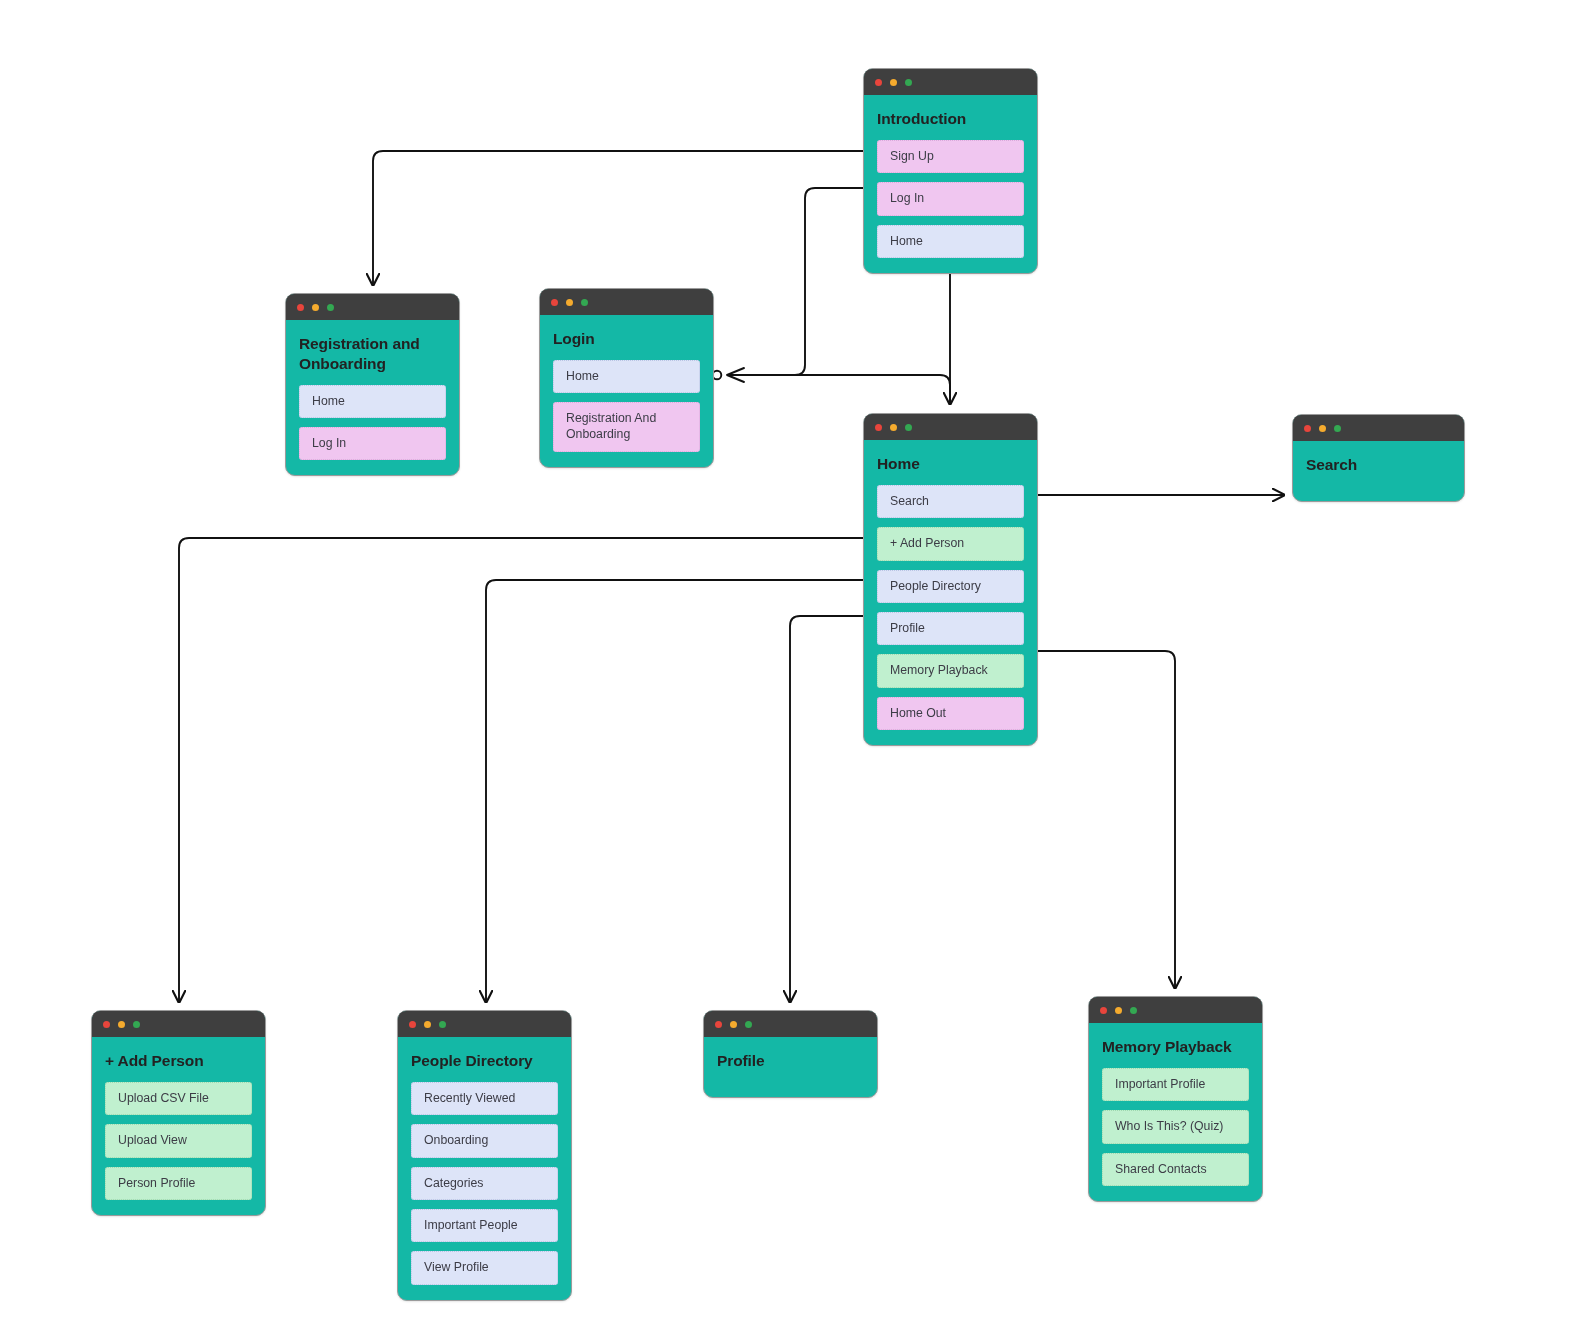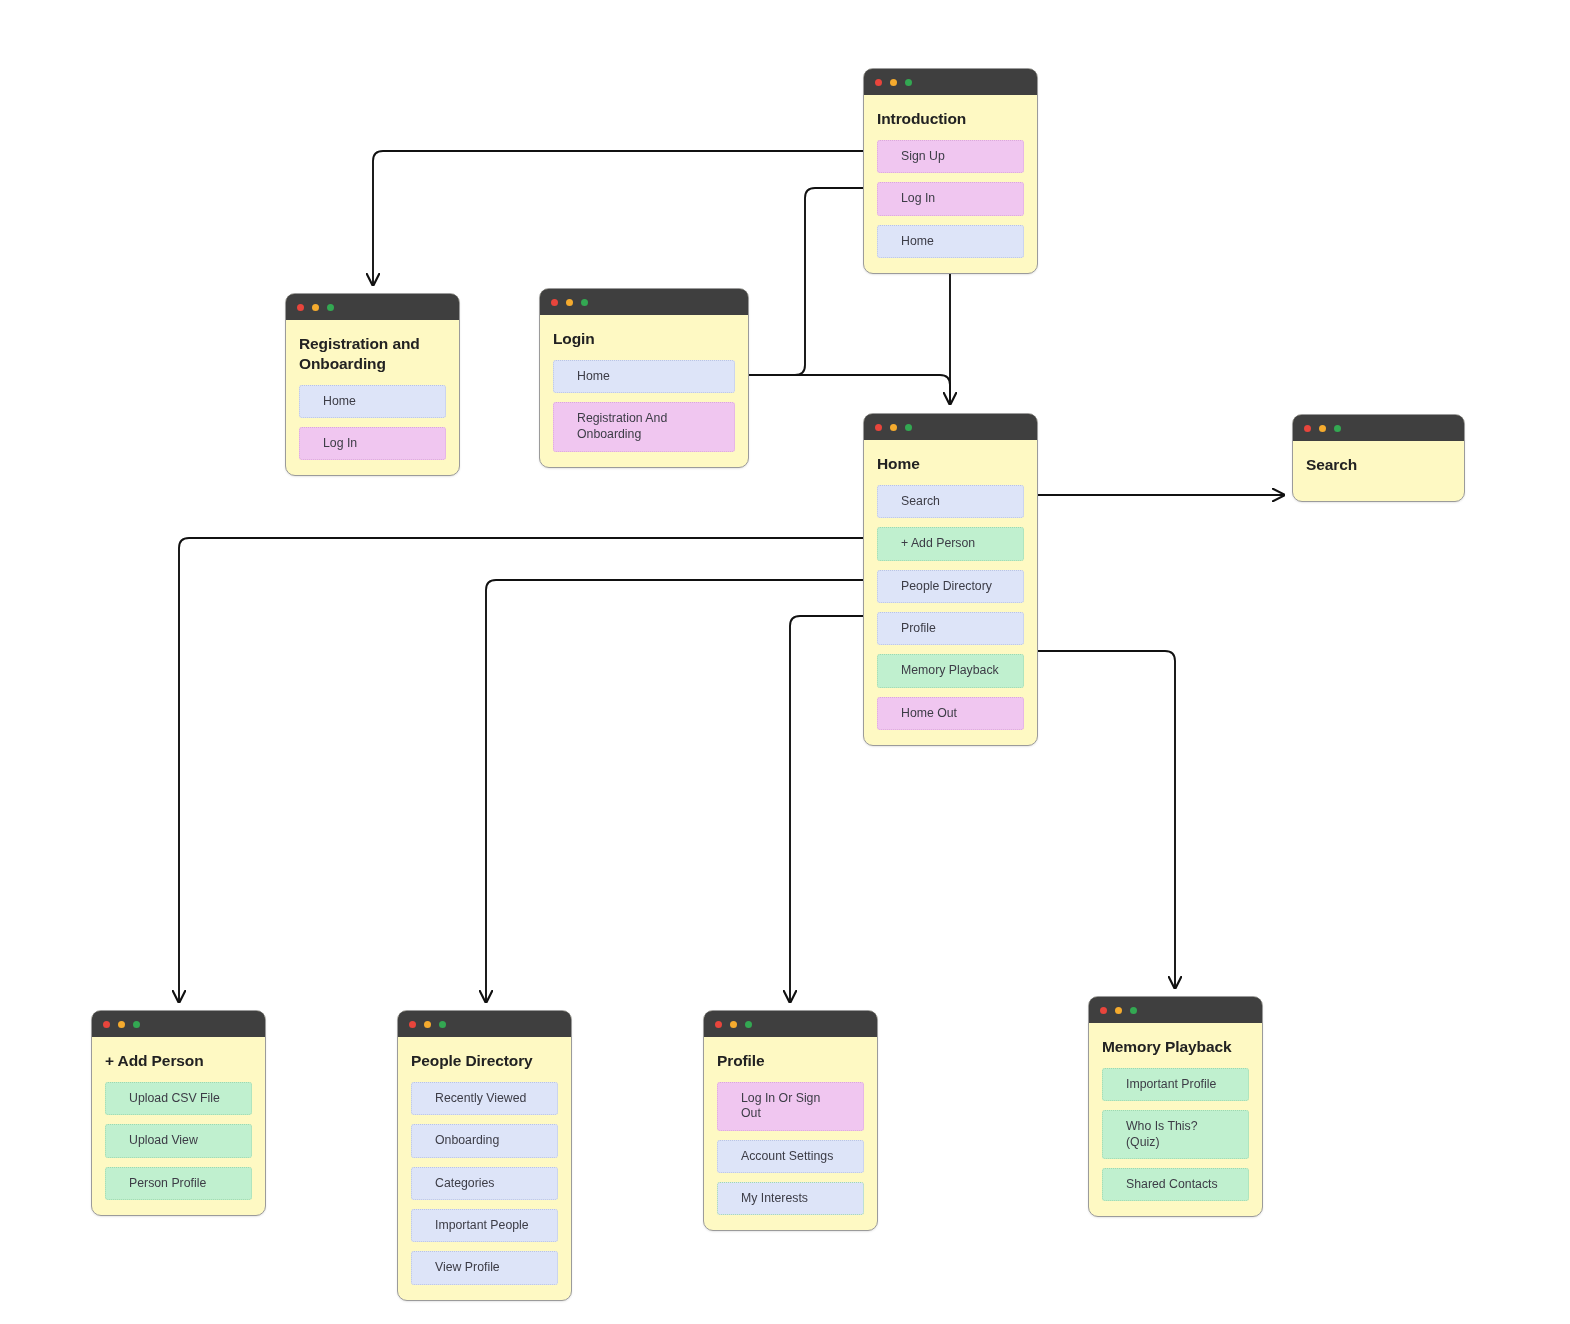--- a/index.html
+++ b/index.html
@@ -21,21 +21,21 @@
   #edge-layer {
     position: absolute;
     left: 0;
     top: 0;
     width: 1570px;
     height: 1324px;
     pointer-events: none;
   }
   .window {
     position: absolute;
-    background: #fef9c3;
+    background: #14b8a6;
     border: 1.4px solid #9b9b9b;
     border-radius: 10px;
     box-sizing: border-box;
     box-shadow: 0 1px 2px rgba(0,0,0,0.10);
     z-index: 5;
   }
   .titlebar {
     height: 26px;
     background: #3f3f3f;
     border-radius: 8px 8px 0 0;
@@ -68,21 +68,21 @@
   }
   .items {
     display: flex;
     flex-direction: column;
     gap: 9px;
   }
   .item {
     font-size: 12.3px;
     color: #3c3c46;
     line-height: 1.25;
-    padding: 8px 23px;
+    padding: 8px 12px;
     border-radius: 3px;
     box-sizing: border-box;
     min-height: 33px;
     display: flex;
     align-items: center;
   }
   .item.blue {
     background: #dde4f8;
     border: 1px dotted #b9c4e4;
   }
@@ -99,21 +99,21 @@
     border: 1px dotted #9ed9af;
   }
   .item.two-line {
     line-height: 1.3;
     min-height: 44px;
   }
 
   
   #win-introduction      { left: 863px;  top: 68px;   width: 175px; }
   #win-registration      { left: 285px;  top: 293px;  width: 175px; }
-  #win-login            { left: 539px;  top: 288px;  width: 210px; }
+  #win-login            { left: 539px;  top: 288px;  width: 175px; }
   #win-home             { left: 863px;  top: 413px;  width: 175px; }
   #win-search           { left: 1292px; top: 414px;  width: 173px; }
   #win-add-person       { left: 91px;   top: 1010px; width: 175px; }
   #win-people-directory { left: 397px;  top: 1010px; width: 175px; }
   #win-profile          { left: 703px;  top: 1010px; width: 175px; }
   #win-memory-playback  { left: 1088px; top: 996px;  width: 175px; }
 </style>
 </head>
 <body>
 
@@ -289,25 +289,20 @@
   </div>
 
   <div class="window" id="win-profile">
     <div class="titlebar">
       <span class="dot red"></span>
       <span class="dot yellow"></span>
       <span class="dot green"></span>
     </div>
     <div class="win-body">
       <div class="win-title">Profile</div>
-      <div class="items">
-        <div class="item pink">Log In Or Sign Out</div>
-        <div class="item blue">Account Settings</div>
-        <div class="item blue-greenborder">My Interests</div>
-      </div>
     </div>
   </div>
 
   <div class="window" id="win-memory-playback">
     <div class="titlebar">
       <span class="dot red"></span>
       <span class="dot yellow"></span>
       <span class="dot green"></span>
     </div>
     <div class="win-body">

